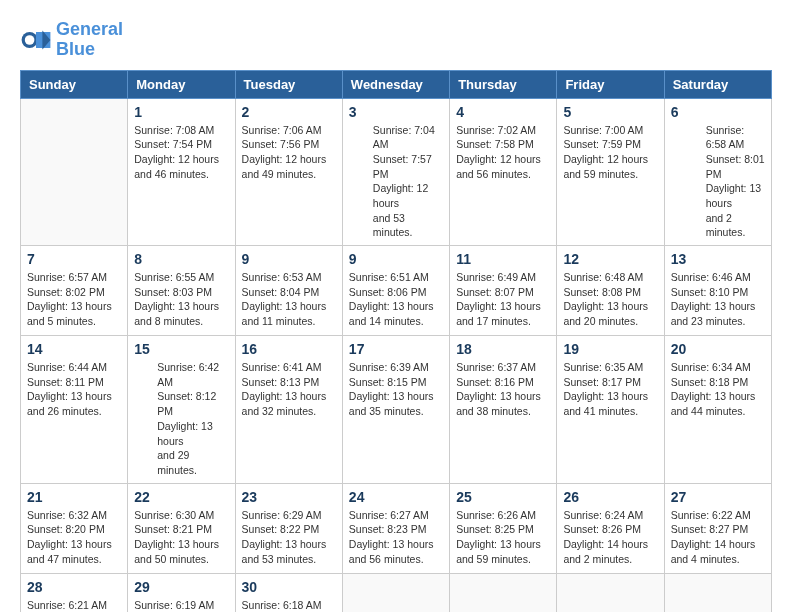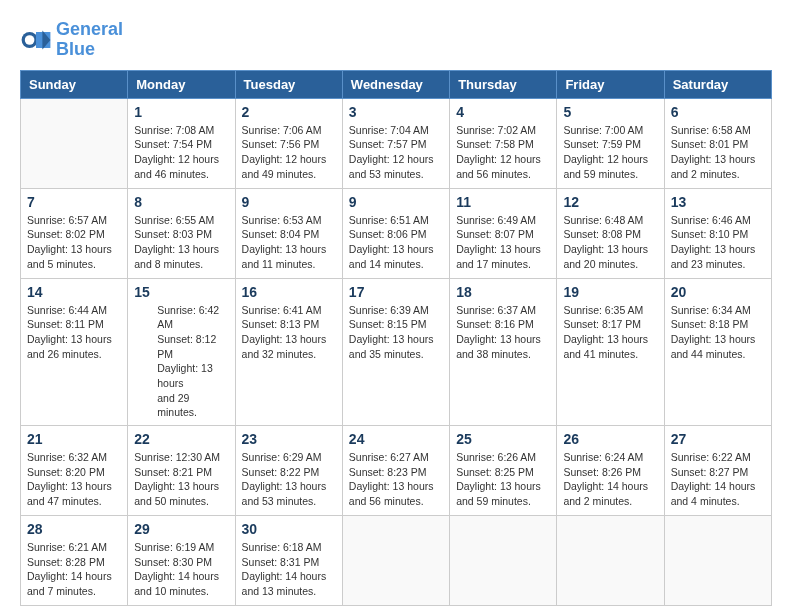--- a/index.html
+++ b/index.html
@@ -126,42 +126,42 @@
         </td>
         <td>
           <div class="day-num">2</div>
           <div class="day-info" style="white-space: pre-line;">Sunrise: 7:06 AM
 Sunset: 7:56 PM
 Daylight: 12 hours
 and 49 minutes.</div>
         </td>
         <td>
           <div class="day-num">3</div>
-          <div class="day-info" style="white-space: pre-line;">Sunrise: 7:04 AM
+          <div class="day-info" style="white-space: pre-line; margin-left: 24px;">Sunrise: 7:04 AM
 Sunset: 7:57 PM
 Daylight: 12 hours
 and 53 minutes.</div>
         </td>
         <td>
           <div class="day-num">4</div>
           <div class="day-info" style="white-space: pre-line;">Sunrise: 7:02 AM
 Sunset: 7:58 PM
 Daylight: 12 hours
 and 56 minutes.</div>
         </td>
         <td>
           <div class="day-num">5</div>
           <div class="day-info" style="white-space: pre-line;">Sunrise: 7:00 AM
 Sunset: 7:59 PM
 Daylight: 12 hours
 and 59 minutes.</div>
         </td>
         <td>
           <div class="day-num">6</div>
-          <div class="day-info" style="white-space: pre-line;">Sunrise: 6:58 AM
+          <div class="day-info" style="white-space: pre-line; margin-left: 35px;">Sunrise: 6:58 AM
 Sunset: 8:01 PM
 Daylight: 13 hours
 and 2 minutes.</div>
         </td>
       </tr>
       <tr>
         <td>
           <div class="day-num">7</div>
           <div class="day-info" style="white-space: pre-line;">Sunrise: 6:57 AM
 Sunset: 8:02 PM
@@ -265,21 +265,21 @@
       <tr>
         <td>
           <div class="day-num">21</div>
           <div class="day-info" style="white-space: pre-line;">Sunrise: 6:32 AM
 Sunset: 8:20 PM
 Daylight: 13 hours
 and 47 minutes.</div>
         </td>
         <td>
           <div class="day-num">22</div>
-          <div class="day-info" style="white-space: pre-line;">Sunrise: 12:30 AM
+          <div class="day-info" style="white-space: pre-line;">Sunrise: 6:30 AM
 Sunset: 8:21 PM
 Daylight: 13 hours
 and 50 minutes.</div>
         </td>
         <td>
           <div class="day-num">23</div>
           <div class="day-info" style="white-space: pre-line;">Sunrise: 6:29 AM
 Sunset: 8:22 PM
 Daylight: 13 hours
 and 53 minutes.</div>

